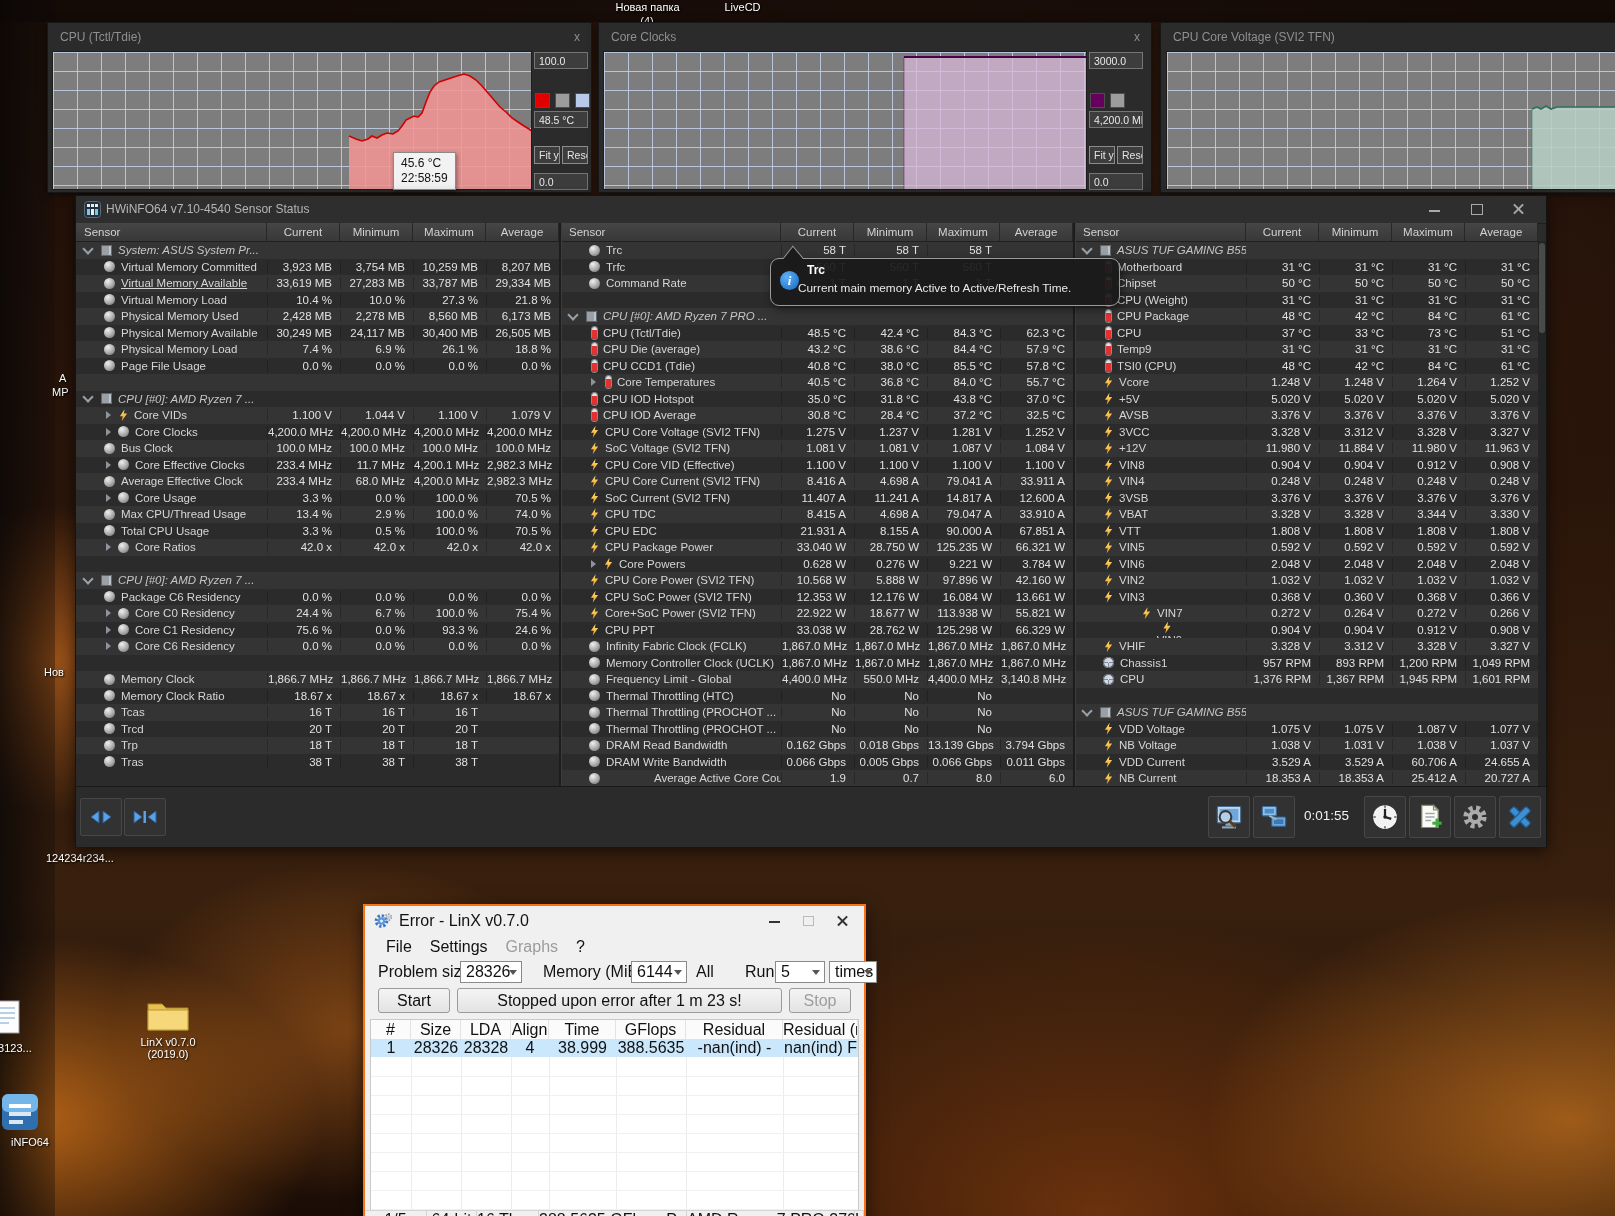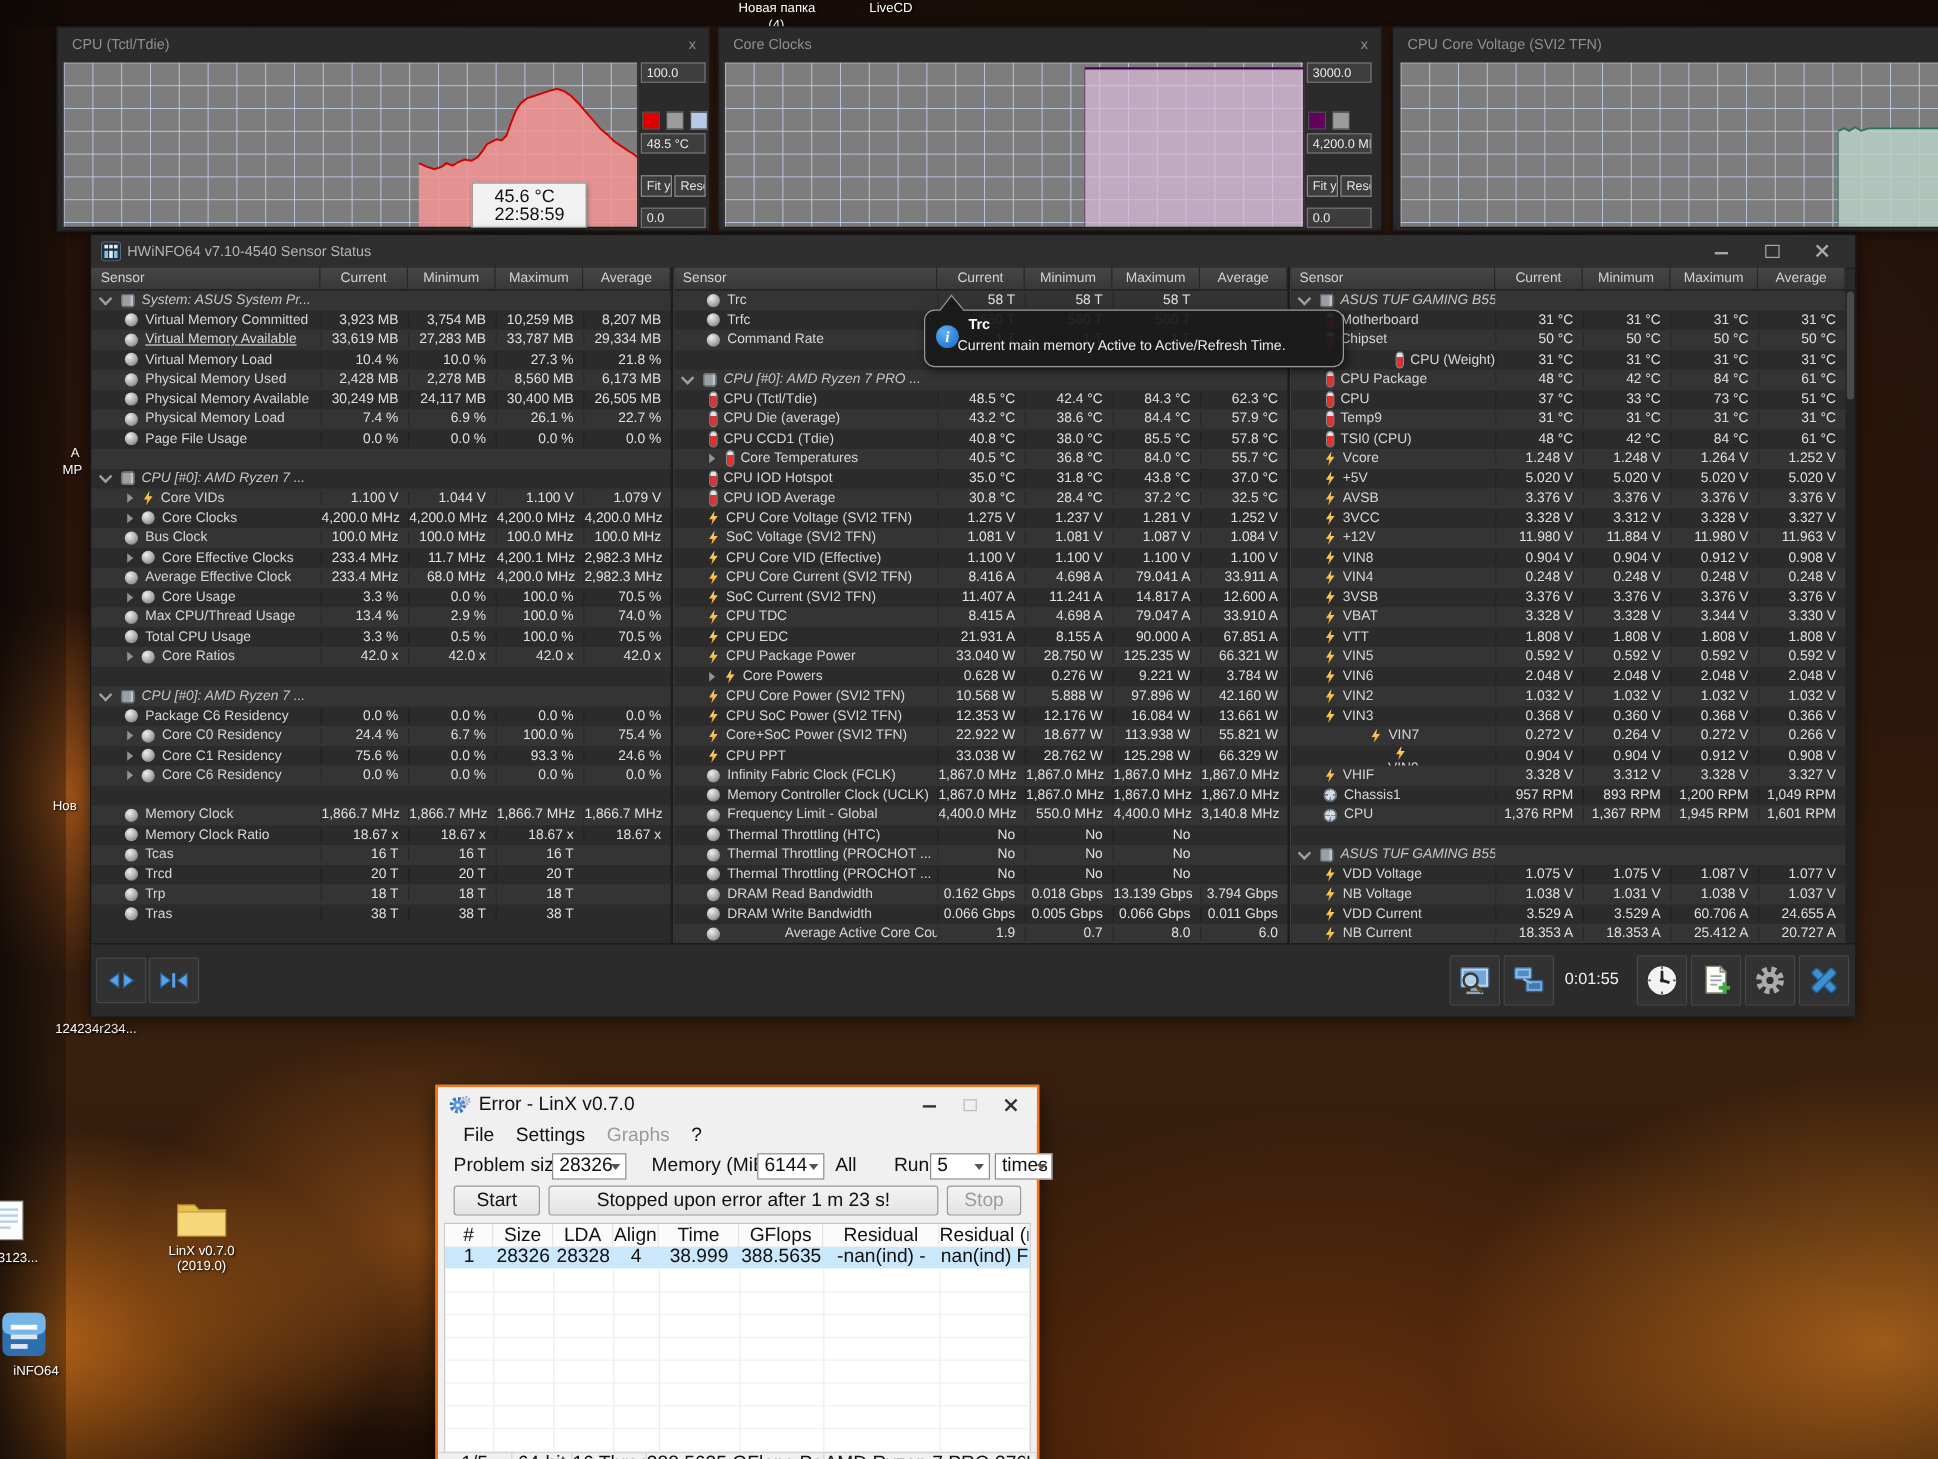--- a/index.html
+++ b/index.html
@@ -26,21 +26,21 @@
   .gwin{position:absolute;background:#2b2b2b;border:1px solid #171717;box-shadow:0 2px 8px rgba(0,0,0,.55);z-index:2}
   .gtitle{position:absolute;left:0;top:0;right:0;height:28px;color:#8f8f8f;font-size:12px;line-height:28px;padding-left:12px}
   .gclose{position:absolute;top:0;right:4px;width:20px;height:28px;line-height:28px;text-align:center;color:#8d8d8d;font-size:12px}
   .gplot{position:absolute;background:#7d7d7d;background-image:linear-gradient(to right,rgba(196,209,236,.85) 1px,transparent 1px),linear-gradient(to bottom,rgba(196,209,236,.85) 1px,transparent 1px);background-size:24px 19px;border:1px solid #1d1d1d}
   .gplot svg{position:absolute;left:0;top:0}
   .gside{position:absolute}
   .gbox{position:absolute;width:54px;height:17px;background:#3d3d3d;border:1px solid #757575;color:#e9e9e9;font-size:10.5px;line-height:17px;padding-left:4px;box-sizing:border-box;overflow:hidden;white-space:nowrap}
   .gsw{position:absolute;display:flex;gap:5px}
   .gsw span{width:13px;height:13px;border:1px solid #4d4d4d;display:inline-block}
   .gbtn{position:absolute;height:18px;background:#3d3d3d;border:1px solid #8b8b8b;color:#e3e3e3;font-size:10.5px;line-height:16px;padding:0 4px;box-sizing:border-box;overflow:hidden;white-space:nowrap}
-  .gtip{position:absolute;background:#f2f2f2;border:1px solid #8a8a8a;color:#111;font-size:15px;padding:3px 18px;line-height:15px;box-shadow:1px 2px 4px rgba(0,0,0,.4)}
+  .gtip{position:absolute;background:#f2f2f2;border:1px solid #8a8a8a;color:#111;font-size:12px;padding:3px 7px;line-height:15px;box-shadow:1px 2px 4px rgba(0,0,0,.4)}
 
   
   .hwin{position:absolute;left:75px;top:195px;width:1470px;height:650px;background:#2b2b2b;border:1px solid #141414;box-shadow:0 4px 14px rgba(0,0,0,.6);z-index:3}
   .hw-titlebar{position:absolute;left:0;top:0;right:0;height:27px;background:#2e2e2e;border-bottom:1px solid #1e1e1e}
   .hw-title{position:absolute;left:30px;top:0;height:27px;line-height:27px;color:#b5b5b5;font-size:12px}
   .hw-appicon{position:absolute;left:8px;top:5px}
   .hw-winbtns{position:absolute;right:6px;top:0;height:27px;display:flex}
   .hw-winbtn{width:42px;height:27px;position:relative;color:#a9a9a9}
   .hw-winbtn .bar{position:absolute;left:15px;top:14px;width:11px;height:2px;background:#a9a9a9}
   .hw-winbtn .box{position:absolute;left:15px;top:8px;width:10px;height:9px;border:1.5px solid #a9a9a9}
@@ -315,21 +315,21 @@
           <div class="hw-val">26,505 MB</div>
         </div>
         <div class="hw-row">
           <div class="hw-name" style="padding-left: 28px;">
             <span class="ic sphere"></span>
             <span>Physical Memory Load</span>
           </div>
           <div class="hw-val">7.4 %</div>
           <div class="hw-val">6.9 %</div>
           <div class="hw-val">26.1 %</div>
-          <div class="hw-val">22.7 %</div>
+          <div class="hw-val">18.8 %</div>
         </div>
         <div class="hw-row">
           <div class="hw-name" style="padding-left: 28px;">
             <span class="ic sphere"></span>
             <span>Page File Usage</span>
           </div>
           <div class="hw-val">0.0 %</div>
           <div class="hw-val">0.0 %</div>
           <div class="hw-val">0.0 %</div>
           <div class="hw-val">0.0 %</div>
@@ -952,21 +952,21 @@
           <div class="hw-name" style="padding-left: 28px;">
             <span class="ic temp"></span>
             <span>Chipset</span>
           </div>
           <div class="hw-val">50 °C</div>
           <div class="hw-val">50 °C</div>
           <div class="hw-val">50 °C</div>
           <div class="hw-val">50 °C</div>
         </div>
         <div class="hw-row">
-          <div class="hw-name" style="padding-left: 28px; justify-content: flex-end;">
+          <div class="hw-name" style="padding-left: 28px;">
             <span class="ic temp"></span>
             <span>CPU (Weight)</span>
           </div>
           <div class="hw-val">31 °C</div>
           <div class="hw-val">31 °C</div>
           <div class="hw-val">31 °C</div>
           <div class="hw-val">31 °C</div>
         </div>
         <div class="hw-row">
           <div class="hw-name" style="padding-left: 28px;">

